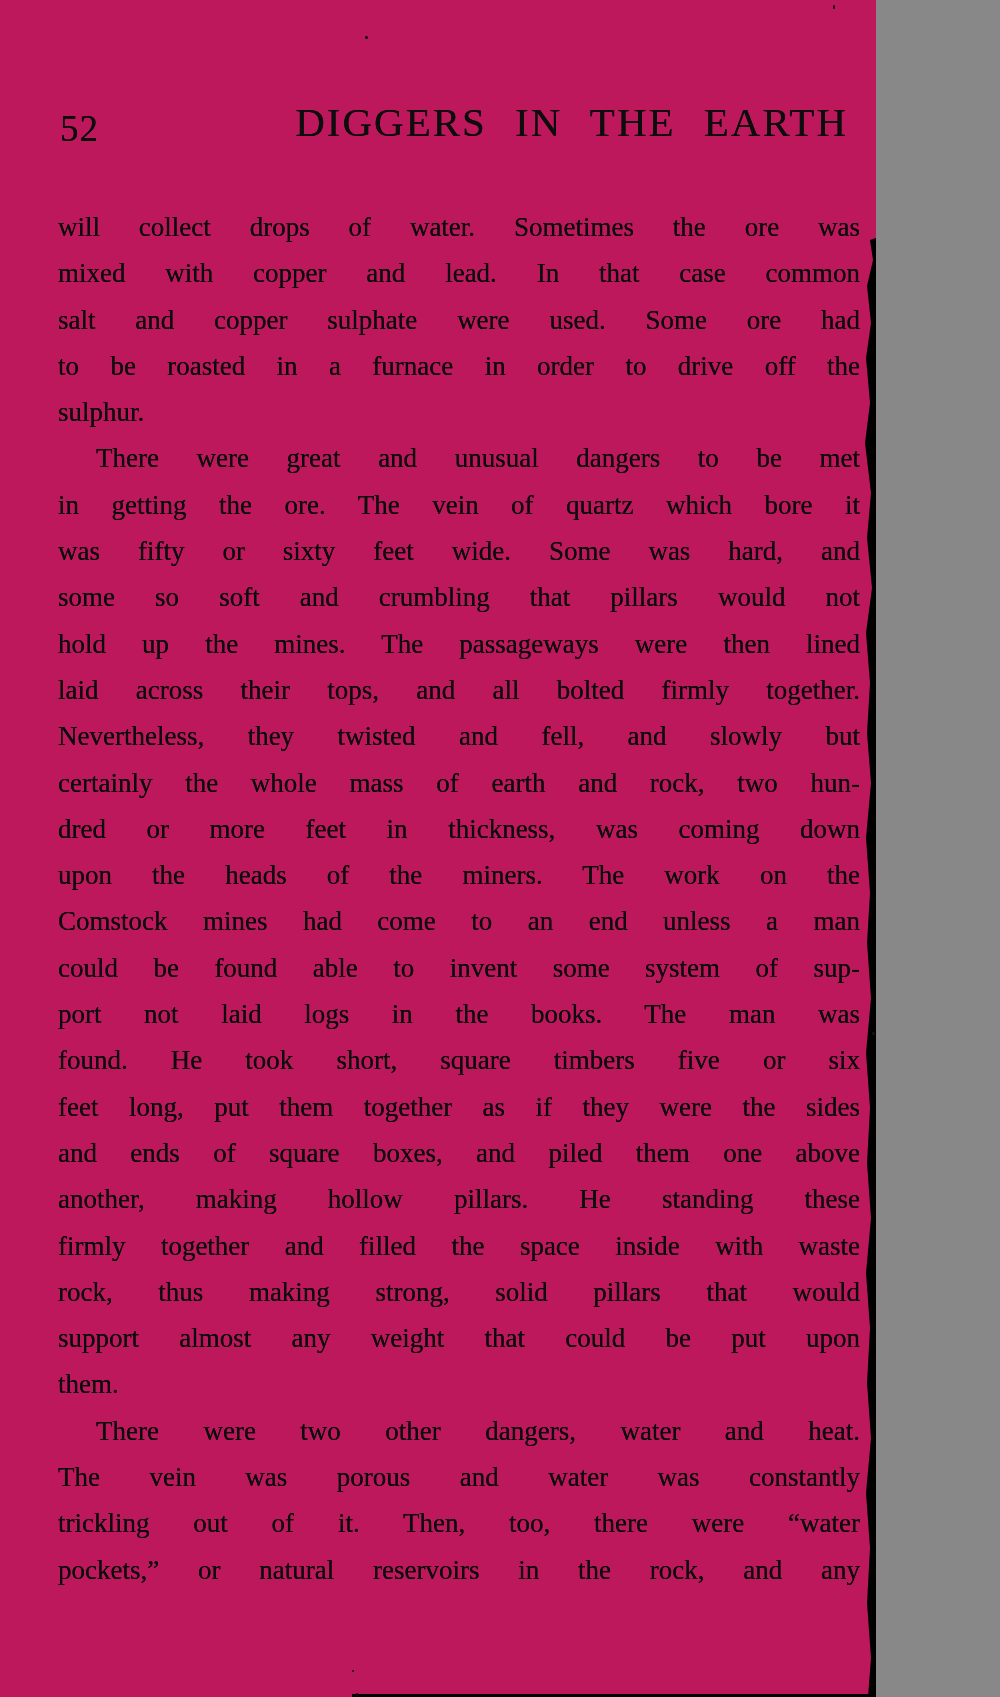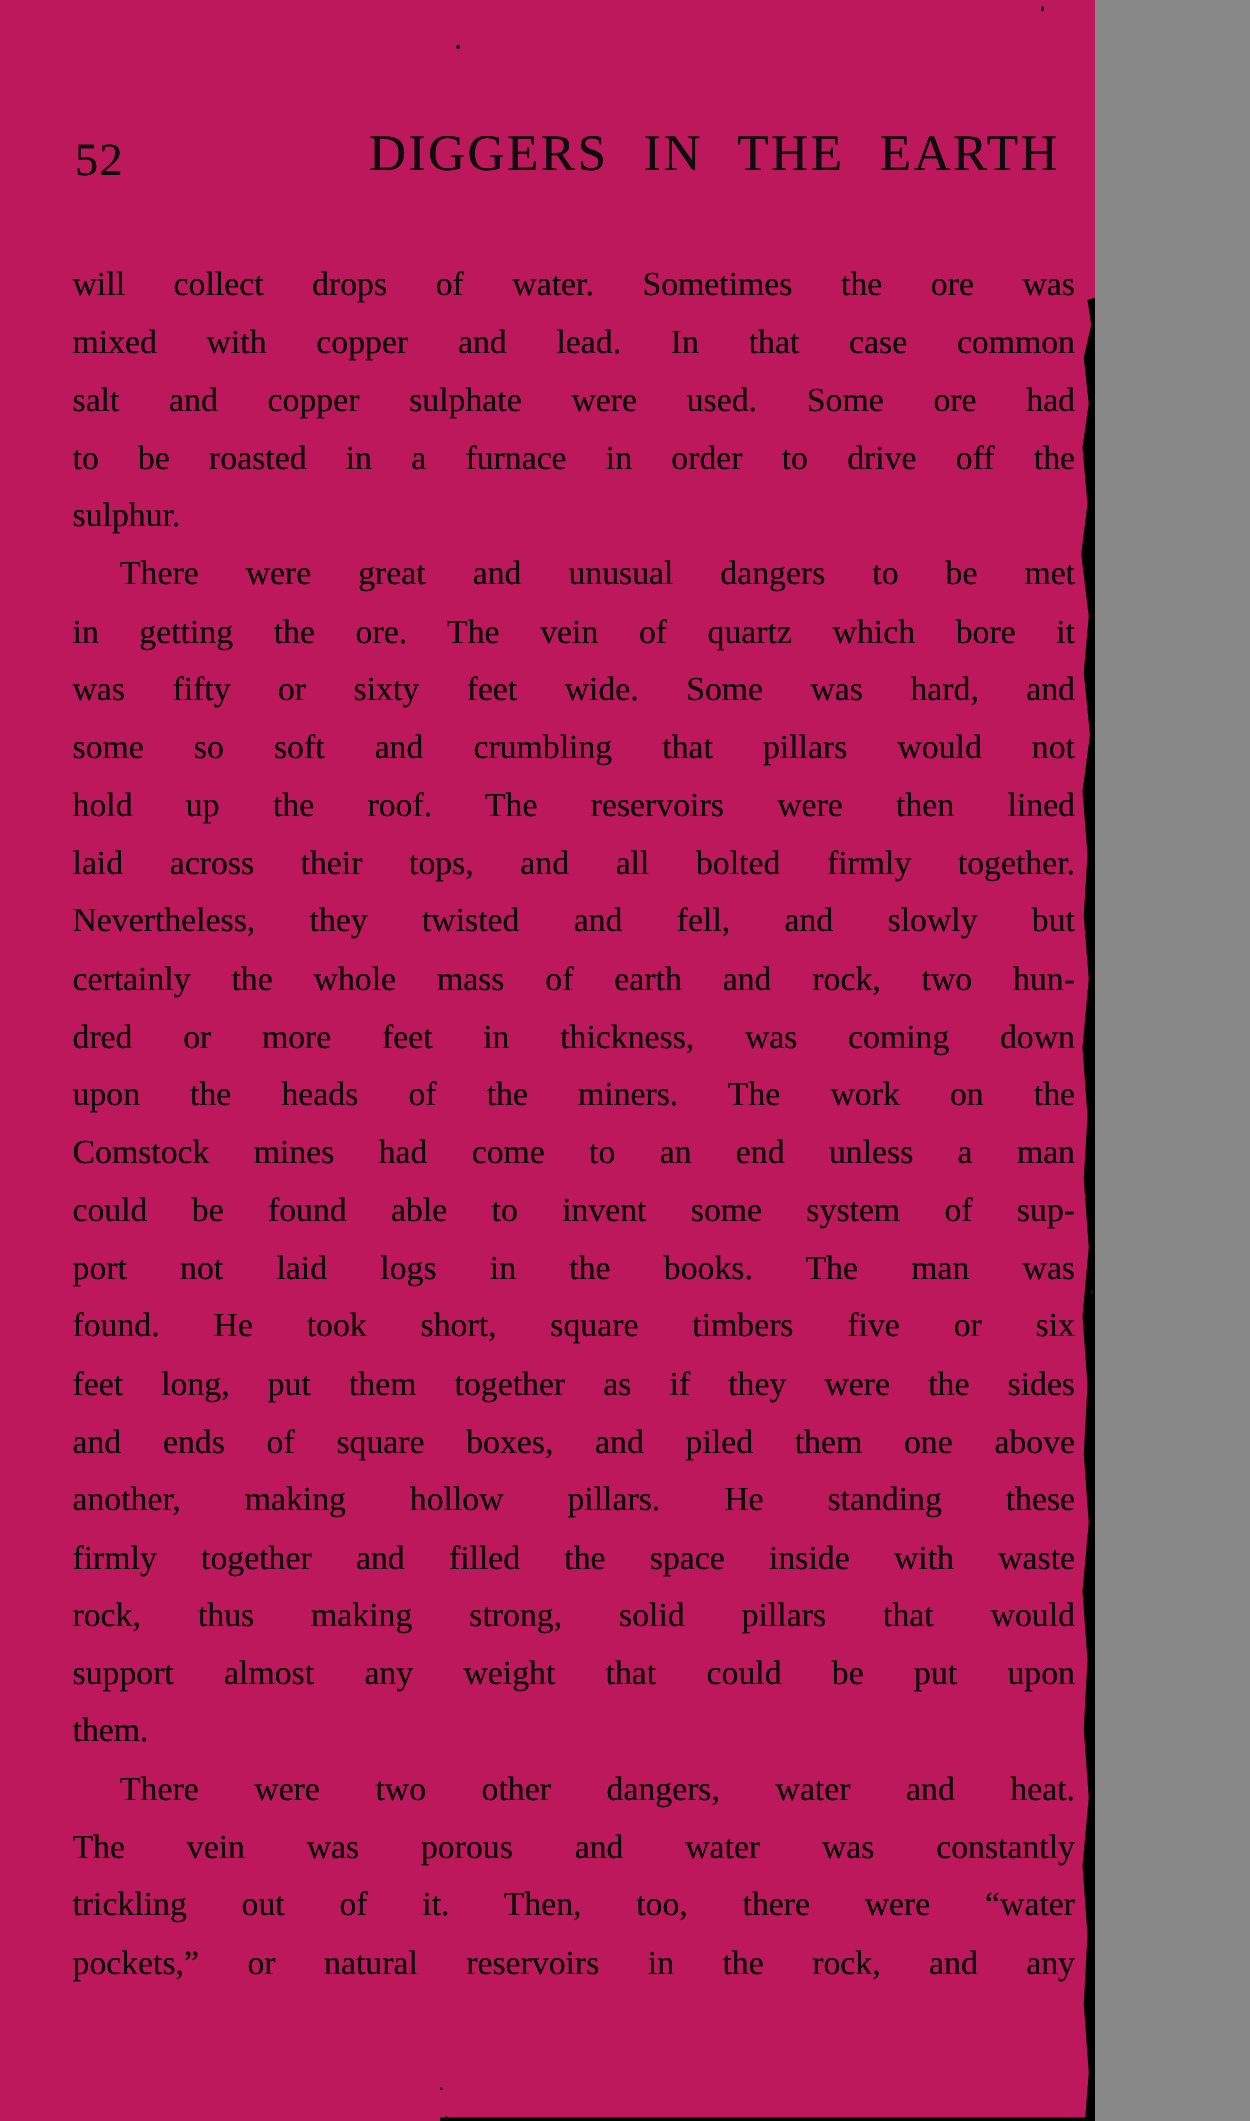--- a/index.html
+++ b/index.html
@@ -98,21 +98,21 @@
       <div class="ln">mixed with copper and lead.  In that case common</div>
       <div class="ln">salt and copper sulphate were used.  Some ore had</div>
       <div class="ln">to be roasted in a furnace in order to drive off the</div>
       <div class="ln end">sulphur.</div>
     </div>
     <div>
       <div class="ln ind">There were great and unusual dangers to be met</div>
       <div class="ln">in getting the ore.  The vein of quartz which bore it</div>
       <div class="ln">was fifty or sixty feet wide.  Some was hard, and</div>
       <div class="ln">some so soft and crumbling that pillars would not</div>
-      <div class="ln">hold up the roof.  The reservoirs were then lined</div>
+      <div class="ln">hold up the mines.  The passageways were then lined</div>
       <div class="ln">laid across their tops, and all bolted firmly together.</div>
       <div class="ln">Nevertheless, they twisted and fell, and slowly but</div>
       <div class="ln">certainly the whole mass of earth and rock, two hun-</div>
       <div class="ln">dred or more feet in thickness, was coming down</div>
       <div class="ln">upon the heads of the miners.  The work on the</div>
       <div class="ln">Comstock mines had come to an end unless a man</div>
       <div class="ln">could be found able to invent some system of sup-</div>
       <div class="ln">port not laid logs in the books.  The man was</div>
       <div class="ln">found.  He took short, square timbers five or six</div>
       <div class="ln">feet long, put them together as if they were the sides</div>

